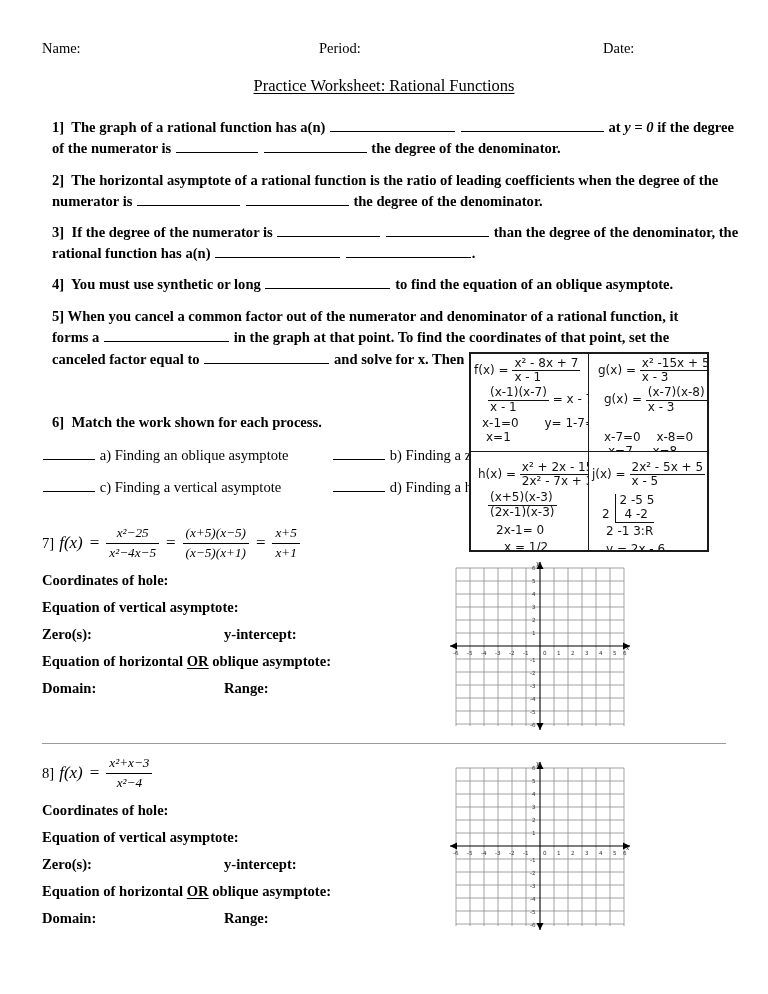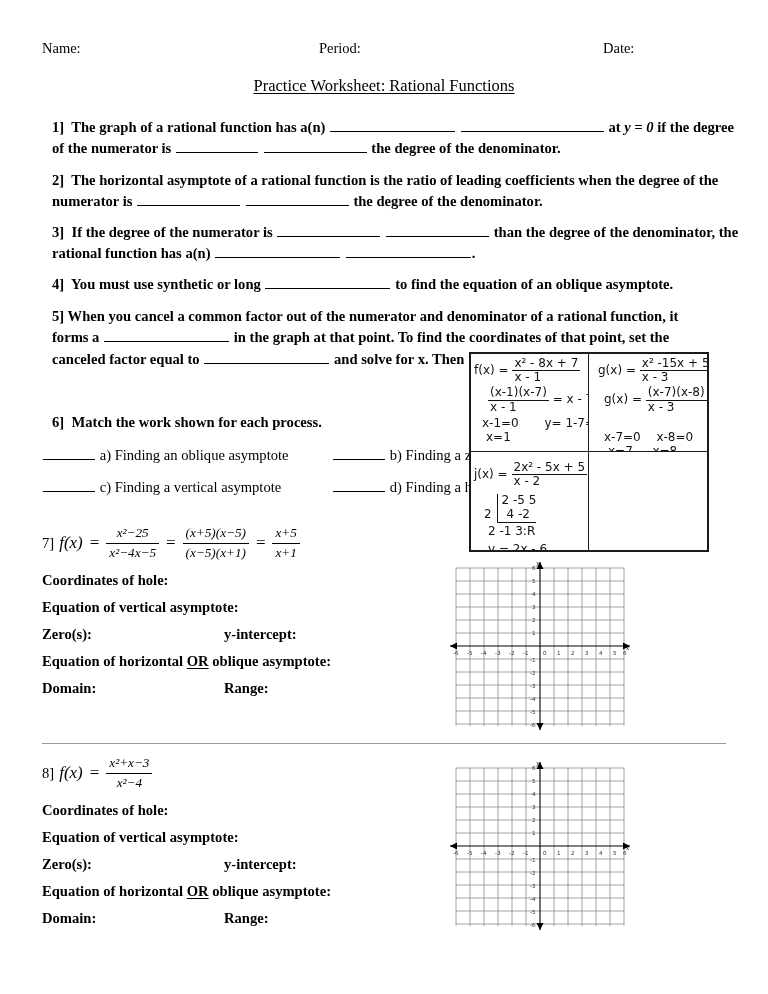--- a/index.html
+++ b/index.html
@@ -360,27 +360,48 @@
         <span style="display:inline-block;width:8px;"></span>
         <span>x-8=0</span>
       </div>
       <div class="hw" style="padding-left:16px;">
         <span>x=7</span>
         <span style="display:inline-block;width:12px;"></span>
         <span>x=8</span>
       </div>
     </div>
 
+    <div class="wb-cell">
+      <div class="hw" style="margin-top:6px; padding-left:4px;">
+        <span>h(x) =</span>
+        <span class="hw-frac">
+          <span class="num">x² + 2x - 15</span>
+          <span class="den">2x² - 7x + 3</span>
+        </span>
+      </div>
+      <div class="hw hw-indent" style="margin-top:3px;">
+        <span class="hw-frac">
+          <span class="num">(x+5)(x-3)</span>
+          <span class="den">(2x-1)(x-3)</span>
+        </span>
+      </div>
+      <div class="hw" style="margin-top:5px; padding-left:22px;">
+        <span>2x-1= 0</span>
+      </div>
+      <div class="hw" style="margin-top:3px; padding-left:30px;">
+        <span>x = 1/2</span>
+      </div>
+    </div>
 
     <div class="wb-cell">
       <div class="hw" style="margin-top:6px;">
         <span>j(x) =</span>
         <span class="hw-frac">
           <span class="num">2x² - 5x + 5</span>
-          <span class="den">x - 2</span>
+          <span class="den">x - 5</span>
         </span>
       </div>
       <div class="hw" style="margin-top:6px; padding-left:10px;">
         <span>2</span>
         <span class="synth">
           <span class="sdiv" style="display:block;">2  -5   5</span>
           <span class="sdiv srow2" style="display:block;">4   -2</span>
         </span>
       </div>
       <div class="hw" style="margin-top:2px; padding-left:14px;">

